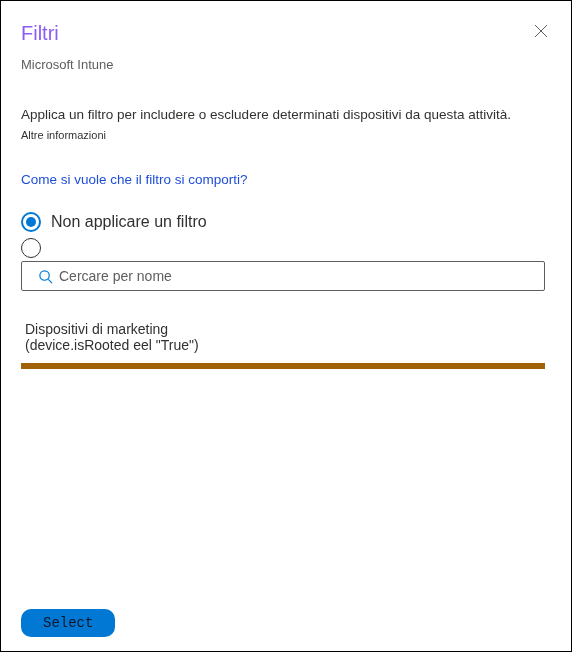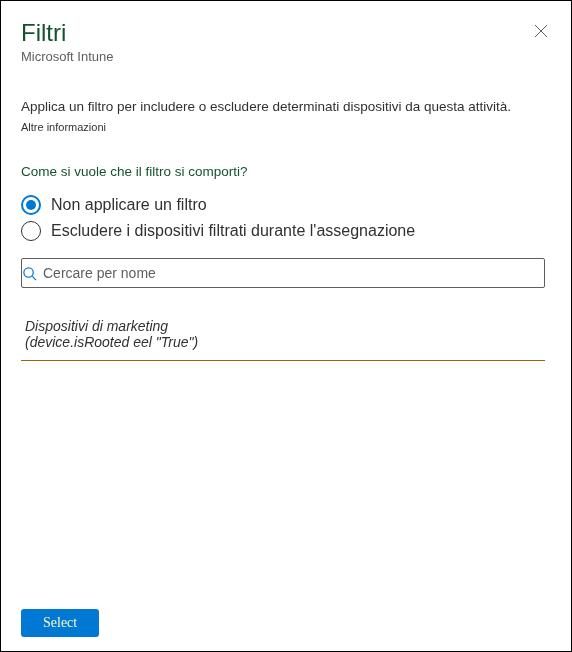--- a/index.html
+++ b/index.html
@@ -13,29 +13,29 @@
       width: 572px;
       height: 652px;
       position: relative;
       overflow: hidden;
     }
     .header {
       padding: 18px 20px 6px 20px;
       position: relative;
     }
     .title {
-      font-size: 24px;
+      font-size: 20px;
       font-weight: 400;
-      color: #14532d;
+      color: #8b5cf6;
       line-height: 28px;
     }
     .subtitle {
       font-size: 13px;
       color: #605e5c;
-      margin-top: 2px;
+      margin-top: 10px;
     }
     .close-btn {
       position: absolute;
       top: 20px;
       right: 20px;
       width: 20px;
       height: 20px;
       background: none;
       border: none;
       cursor: pointer;
@@ -66,24 +66,24 @@
       overflow-y: scroll;
     }
     .scroll-area::-webkit-scrollbar { width: 10px; }
     .scroll-area::-webkit-scrollbar-track { background: transparent; }
     .scroll-area::-webkit-scrollbar-thumb {
       background: #c8c6c4;
       border-radius: 5px;
     }
     .prompt {
       font-size: 13.5px;
-      color: #14532d;
-      margin-bottom: 13px;
-    }
-    .radio-group { margin-bottom: 14px; }
+      color: #1d4ed8;
+      margin-bottom: 22px;
+    }
+    .radio-group { }
     .radio-row {
       display: flex;
       align-items: center;
       padding: 3px 0;
       cursor: pointer;
     }
     .radio-circle {
       width: 20px;
       height: 20px;
       border-radius: 50%;
@@ -107,21 +107,21 @@
     .radio-label {
       font-size: 16px;
       color: #323130;
     }
     .search-box {
       border: 1px solid #605e5c;
       border-radius: 2px;
       height: 30px;
       display: flex;
       align-items: center;
-      padding: 0 0;
+      padding: 0 16px;
       margin-right: 6px;
       margin-bottom: 22px;
     }
     .search-box svg {
       width: 15px;
       height: 15px;
       color: #0078d4;
       margin-right: 6px;
       flex-shrink: 0;
     }
@@ -130,50 +130,49 @@
       outline: none;
       flex: 1;
       font-size: 14px;
       color: #323130;
       font-family: inherit;
       background: transparent;
     }
     .search-input::placeholder { color: #605e5c; }
     .list-item {
       padding: 8px 4px 10px 4px;
-      border-bottom: 1px solid #a16207;
+      border-bottom: 6px solid #a16207;
       cursor: pointer;
       margin-right: 6px;
-      font-style: italic;
     }
     .list-item-name {
       font-size: 14px;
       color: #323130;
     }
     .list-item-rule {
       font-size: 14px;
       color: #323130;
     }
     .footer {
       position: absolute;
       bottom: 0;
       left: 0;
       right: 0;
       padding: 14px 20px;
       background: #fff;
     }
     .select-btn {
       background: #0078d4;
-      color: #fef9c3;
+      color: #0f172a;
       border: none;
       font-size: 14px;
       padding: 6px 22px;
-      border-radius: 3px;
-      cursor: pointer;
-      font-family: Liberation Serif, serif;
+      border-radius: 10px;
+      cursor: pointer;
+      font-family: Liberation Mono, monospace;
     }
   </style>
 </head>
 <body>
 
 <div class="header">
   <div class="title">Filtri</div>
   <div class="subtitle">Microsoft Intune</div>
   <button class="close-btn">
     <svg viewBox="0 0 14 14" fill="none" stroke="currentColor" stroke-width="1">
@@ -193,21 +192,20 @@
 
     <div class="prompt">Come si vuole che il filtro si comporti?</div>
 
     <div class="radio-group">
       <div class="radio-row">
         <span class="radio-circle selected"></span>
         <span class="radio-label">Non applicare un filtro</span>
       </div>
       <div class="radio-row">
         <span class="radio-circle"></span>
-        <span class="radio-label">Escludere i dispositivi filtrati durante l'assegnazione</span>
       </div>
     </div>
 
     <div class="search-box">
       <svg viewBox="0 0 16 16" fill="none" stroke="currentColor" stroke-width="1.3">
         <circle cx="7" cy="7" r="5"></circle>
         <line x1="11" y1="11" x2="15" y2="15"></line>
       </svg>
       <input type="text" class="search-input" placeholder="Cercare per nome" style="">
     </div>

